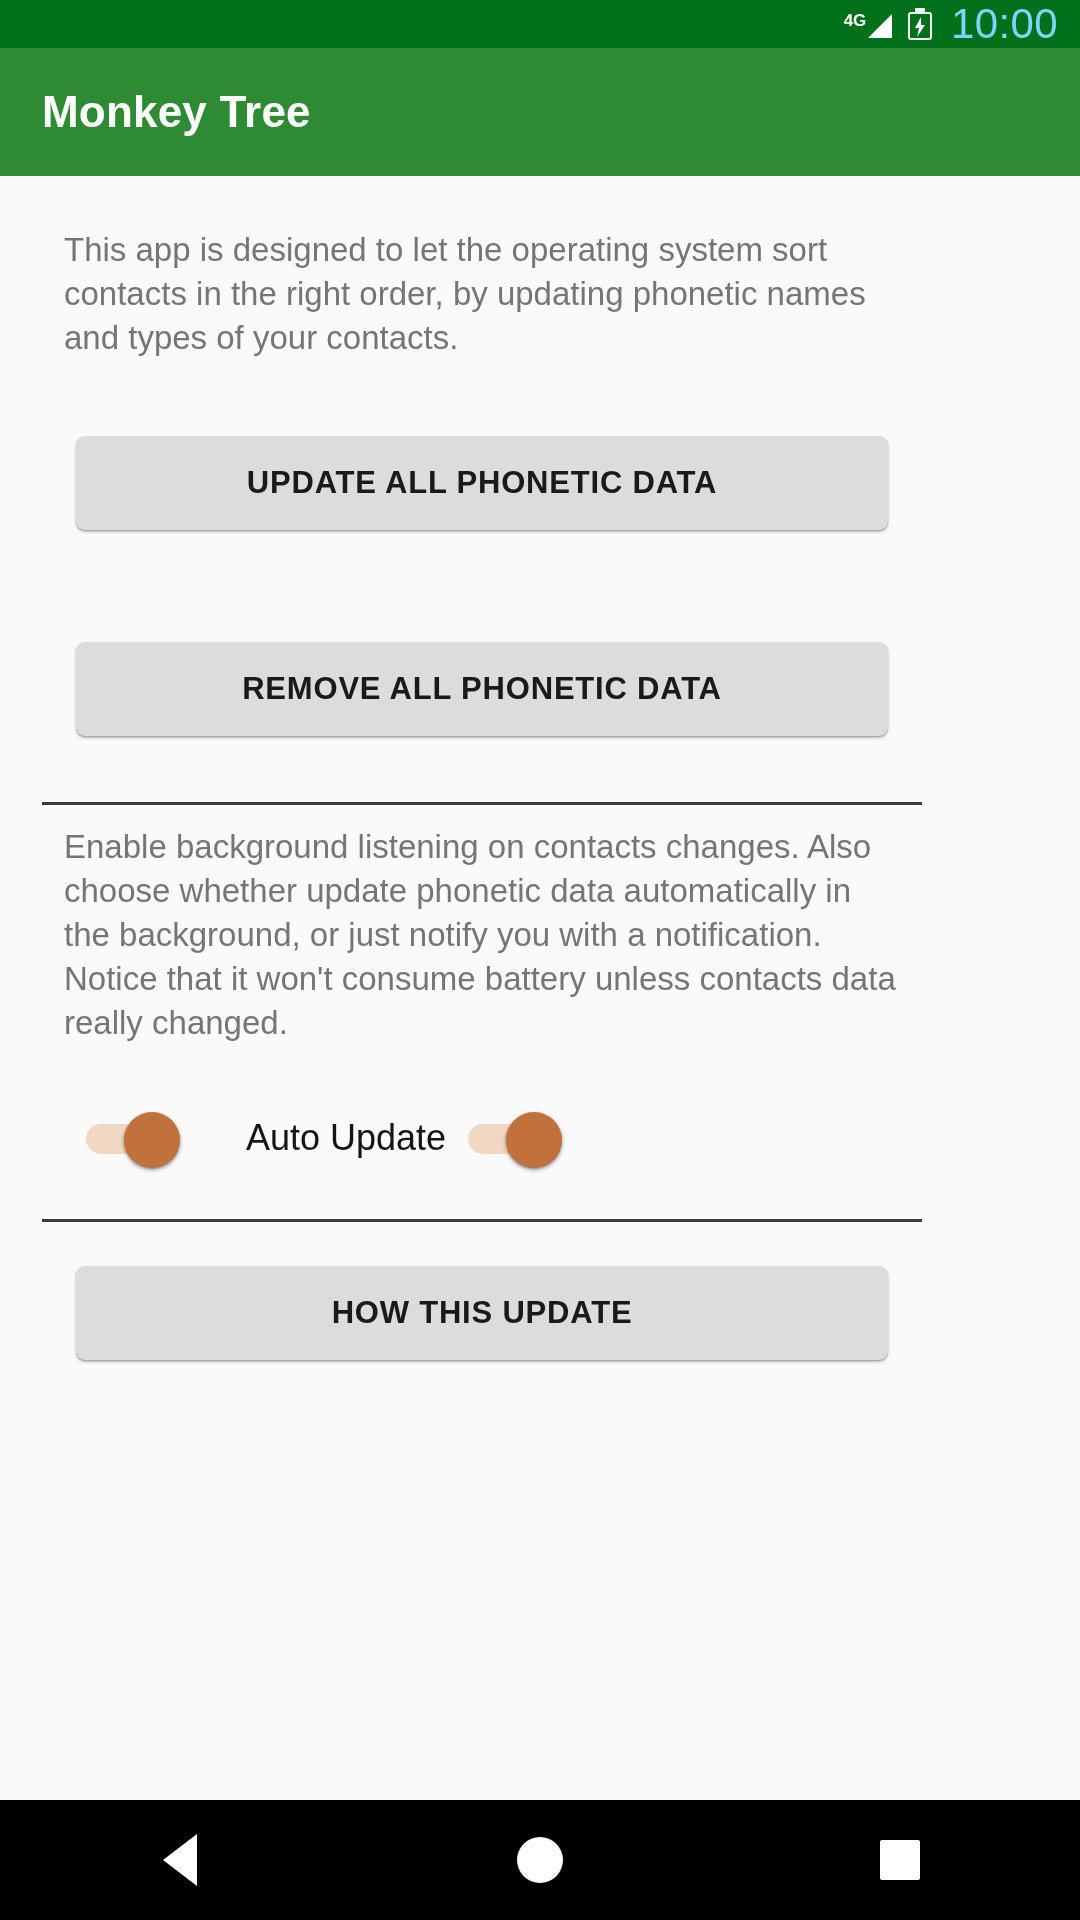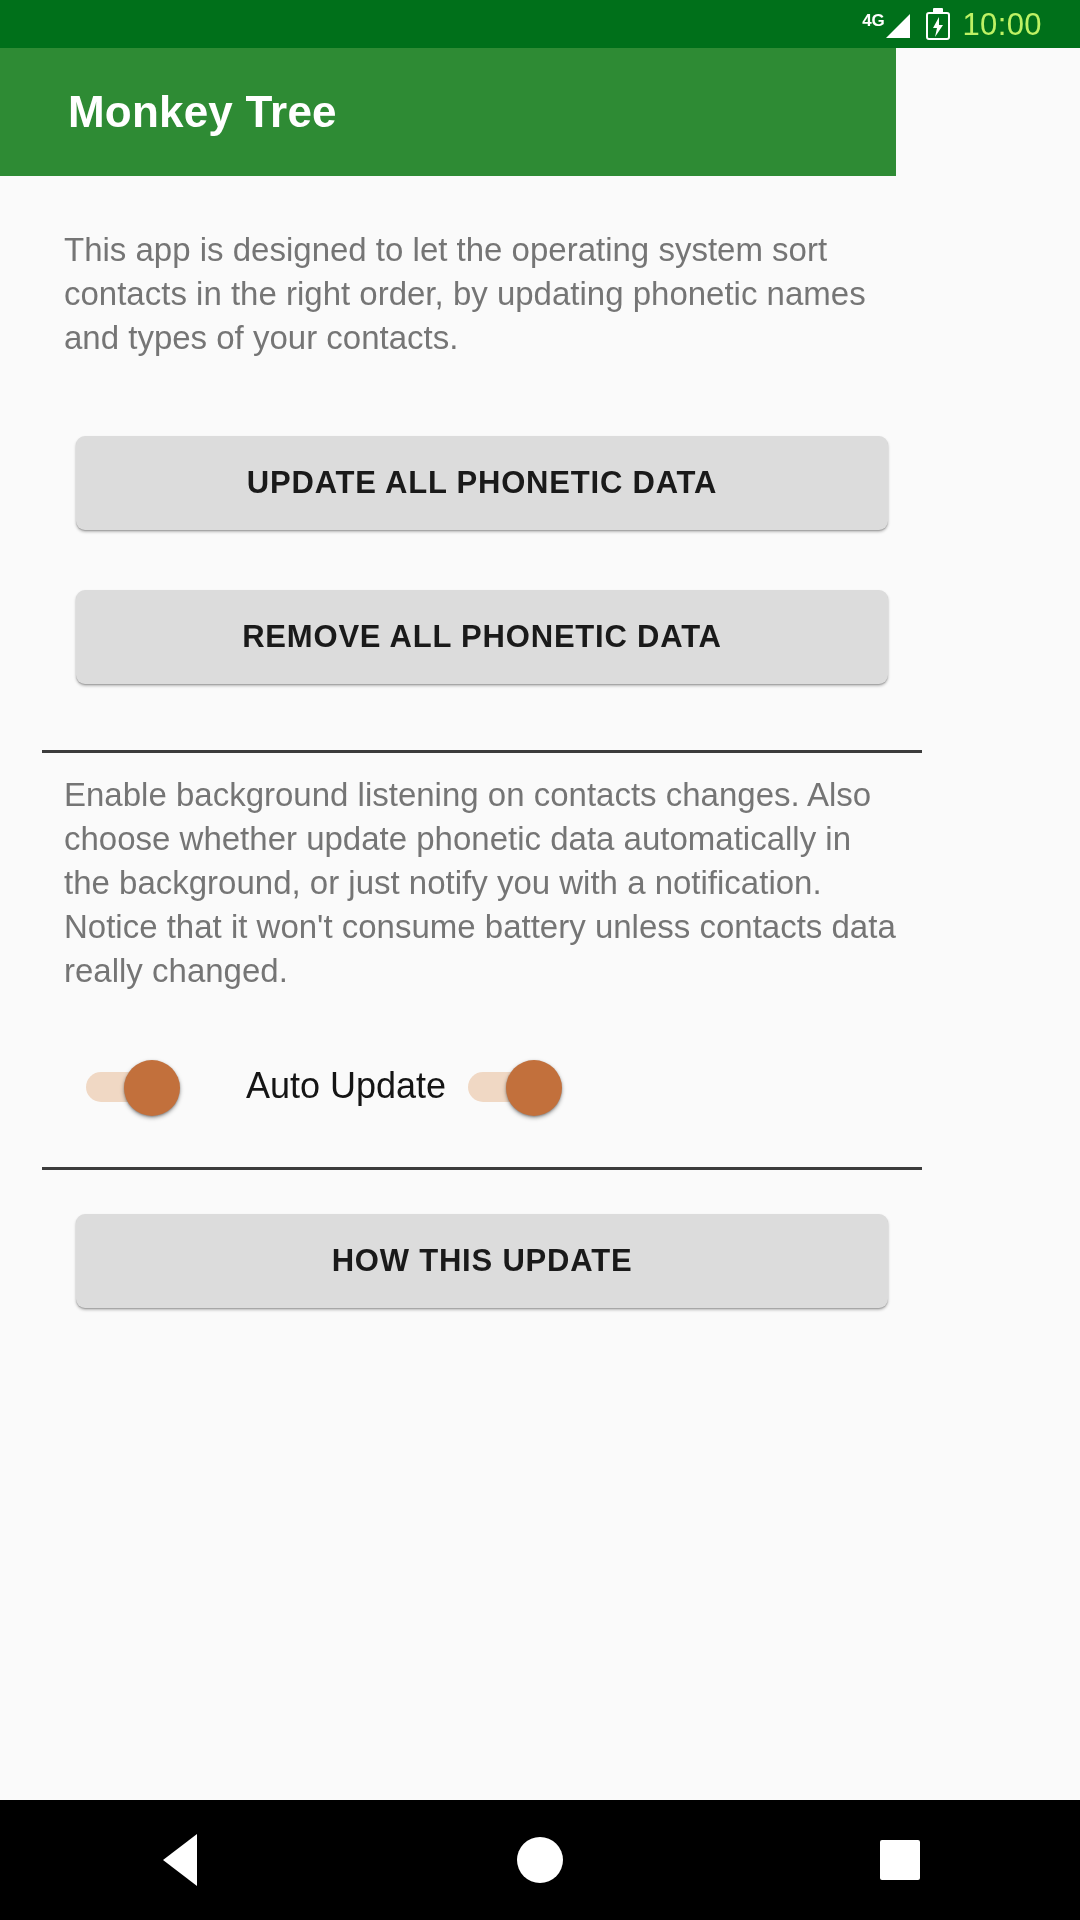--- a/index.html
+++ b/index.html
@@ -9,40 +9,40 @@
     background:#fafafa;
     overflow:hidden;
   }
   .phone { position:relative; width:1080px; height:1920px; background:#fafafa; }
 
   
   .statusbar{
     position:absolute; left:0; top:0; width:1080px; height:48px;
     background:#00701a;
     display:flex; align-items:center; justify-content:flex-end;
-    padding-right:38px; gap:10px;
+    padding-right:22px; gap:10px;
   }
   .sb-net{ display:flex; align-items:flex-end; height:32px; }
   .sb-4g{ color:#fff; font-size:17px; font-weight:700; line-height:1;
           transform:translateY(-11px); letter-spacing:-0.3px; }
   .sig-tri{ width:28px; height:28px; }
   .bat{ width:24px; height:32px; position:relative; margin-left:4px;}
   .bat-body{ position:absolute; left:0; top:4px; width:24px; height:28px;
              border:2.5px solid #fff; border-radius:3px; }
   .bat-cap{ position:absolute; left:7px; top:0px; width:10px; height:5px;
             background:#fff; border-radius:1px 1px 0 0; }
   .bolt{ position:absolute; left:5px; top:8px; }
-  .sb-time{ color:#bef264; font-size:31px; font-weight:400; letter-spacing:0.4px;
-            margin-left:2px; line-height:1; }
+  .sb-time{ color:#7dd3fc; font-size:42px; font-weight:400; letter-spacing:0.4px;
+            margin-left:9px; line-height:1; }
 
   
   .appbar{
-    position:absolute; left:0; top:48px; width:896px; height:128px;
+    position:absolute; left:0; top:48px; width:1080px; height:128px;
     background:#2e8b34;
-    display:flex; align-items:center;padding-left:26px;
+    display:flex; align-items:center;
   }
   .appbar-title{
     color:#ffffff; font-size:44px; font-weight:700;
     margin-left:42px; letter-spacing:0.2px;
   }
 
   
   .content{
     position:absolute; left:0; top:176px; width:964px; height:1624px;
     background:#fafafa;
@@ -57,21 +57,21 @@
   .btn{
     display:flex; align-items:center; justify-content:center;
     height:94px; margin:0 76px;
     background:#dcdcdc;
     box-shadow:0 2px 3px rgba(0,0,0,0.26), 0 1px 1px rgba(0,0,0,0.16);
     border-radius:9px;
     color:#1a1a1a; font-size:31px; font-weight:700; letter-spacing:0.8px;
     cursor:pointer; user-select:none;
   }
   .btn-update{ margin-top:76px; }
-  .btn-remove{ margin-top:60px; }
+  .btn-remove{ margin-top:112px; }
 
   .divider{
     height:3px; background:#3c3c3c; margin:0 42px;
   }
   .div-top{ margin-top:66px; }
   .div-bot{ margin-top:44px; }
 
   .p-bg{ padding-top:20px; }
 
   .switchrow{

